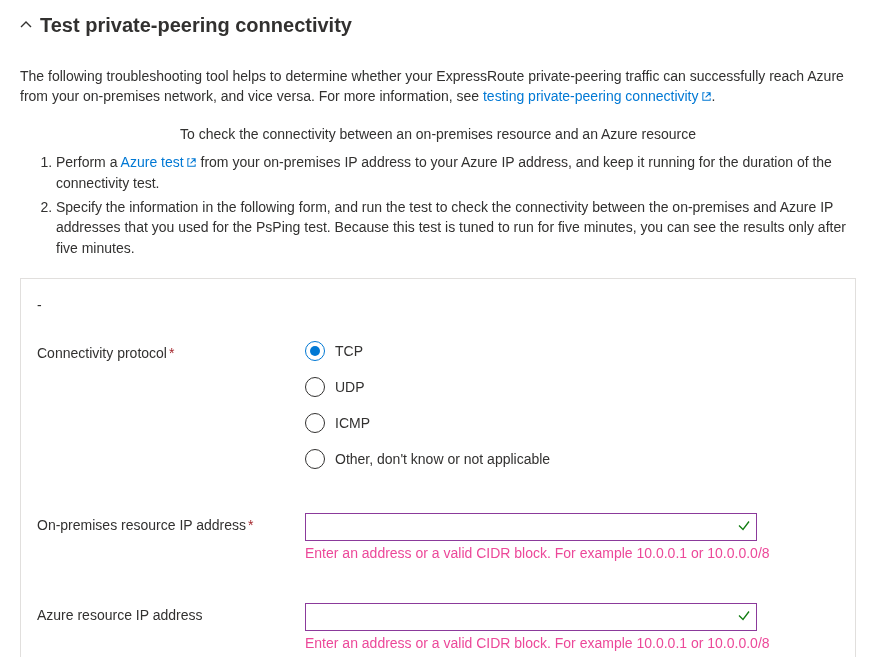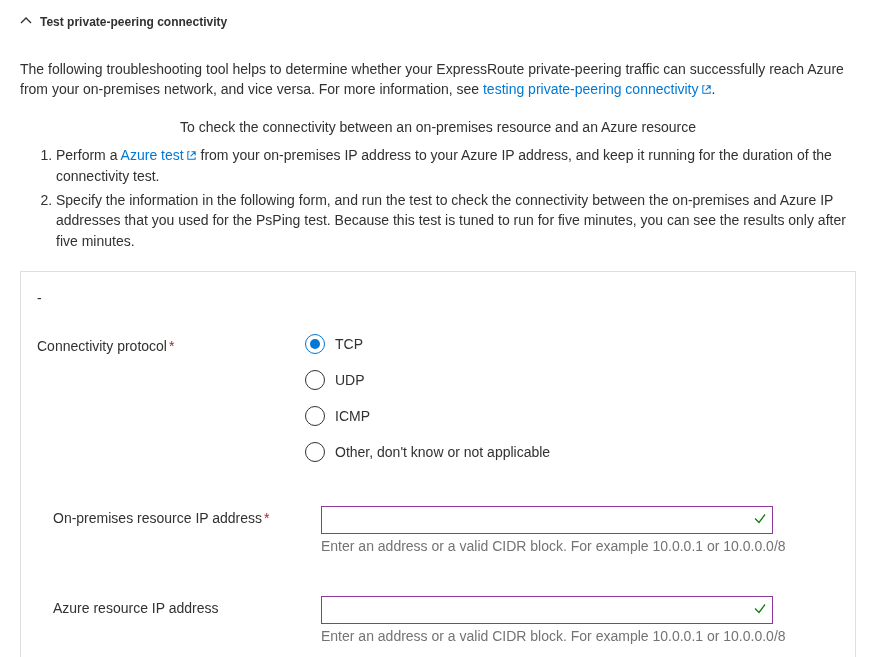--- a/index.html
+++ b/index.html
@@ -13,21 +13,21 @@
     width: 876px;
   }
   .section-header {
     display: flex;
     align-items: center;
     gap: 8px;
     cursor: pointer;
   }
   .section-header svg { flex-shrink: 0; }
   .section-title {
-    font-size: 12px;
+    font-size: 20px;
     font-weight: 600;
     color: #323130;
   }
   .intro {
     margin-top: 29px;
     line-height: 1.45;
   }
   .link {
     color: #0078d4;
     text-decoration: none;
@@ -112,24 +112,24 @@
   }
   .check-icon {
     position: absolute;
     right: 6px;
     top: 50%;
     transform: translateY(-50%);
     color: #107c10;
   }
   .helper {
     font-size: 14px;
-    color: #737373;
+    color: #ec4899;
     margin-top: 4px;
   }
-  .field-block { margin-bottom: 42px; margin-left: 16px; }
+  .field-block { margin-bottom: 42px; }
   .field-block.last { margin-bottom: 30px; }
   .radio-block { margin-bottom: 44px; }
 </style>
 </head>
 <body>
 
 <div class="section-header">
   <span>
     <svg width="12" height="12" viewBox="0 0 12 12">
         <path d="M1 8 L6 3 L11 8" stroke="#323130" stroke-width="1.4" fill="none"></path>

